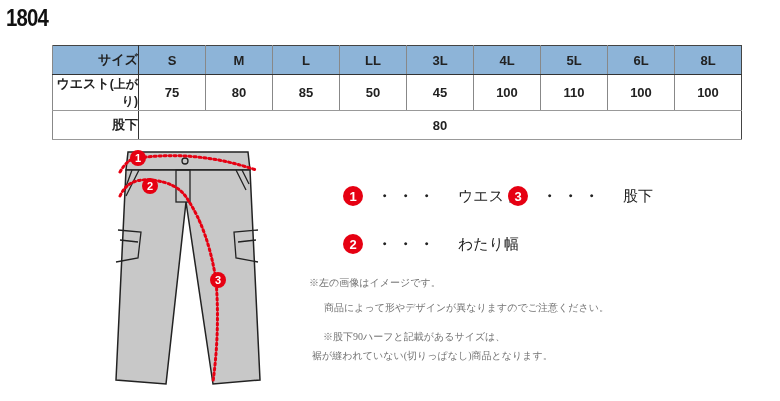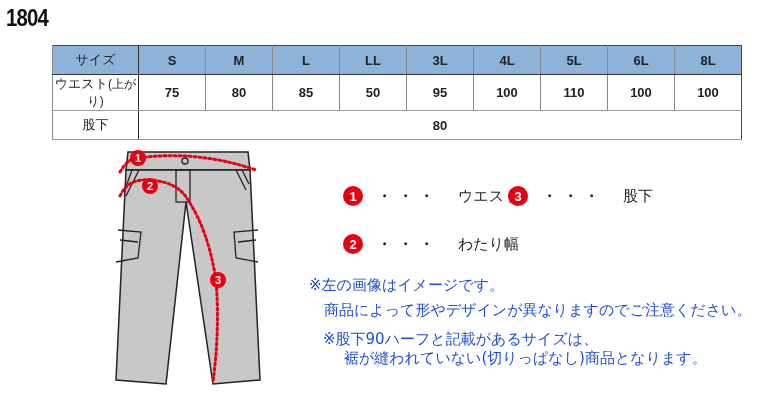--- a/index.html
+++ b/index.html
@@ -6,30 +6,30 @@
   body { width:780px; height:401px; position:relative; overflow:hidden;
          font-family:"DejaVu Sans", sans-serif; color:#222; }
   .model { position:absolute; left:6px; top:4px; font-family:"Liberation Sans", sans-serif;
            font-weight:bold; font-size:24px; letter-spacing:-1px; color:#111;
            transform:scaleX(0.85); transform-origin:left top; }
   table.size { position:absolute; left:52px; top:45px; border-collapse:collapse;
                border:1.5px solid #444; font-family:"Liberation Sans", sans-serif; }
   table.size td { height:28px; text-align:center; font-size:13px; font-weight:bold;
                   border-left:1px solid #888; border-bottom:1px solid #999; padding:0; color:#222; }
   table.size tr.head td { background:#8db4d8; border-bottom:1.5px solid #333; }
-  table.size td.rowlabel { width:85px; font-weight:normal; border-right:1.5px solid #333; }
+  table.size td.rowlabel { width:85px; font-weight:bold; border-right:1.5px solid #333;text-align:right; }
   table.size td.c { width:66px; }
   .rowlabel small { font-size:12px; }
   .pants { position:absolute; left:108px; top:150px; }
   .legend { position:absolute; left:343px; font-size:15px; color:#222; display:flex; align-items:center; }
   .badge { width:20px; height:20px; border-radius:50%; background:#e60012; color:#fff;
            font-size:13px; font-weight:bold; display:inline-flex; align-items:center; justify-content:center;
            font-family:"Liberation Sans", sans-serif; }
   .dots { margin:0 18px 0 14px; letter-spacing:6px; font-weight:bold; }
-  .note { position:absolute; font-size:15px; color:#1d4ed8; white-space:nowrap; }
+  .note { position:absolute; font-size:10px; color:#737373; white-space:nowrap;font-family:Liberation Serif, serif; }
 </style>
 </head>
 <body>
 
 <div class="model">1804</div>
 
 <table class="size">
   <tbody>
       <tr class="head">
     <td class="rowlabel">サイズ</td>
@@ -42,21 +42,21 @@
     <td class="c">5L</td>
     <td class="c">6L</td>
     <td class="c">8L</td>
   </tr>
   <tr>
     <td class="rowlabel"><span>ウエスト</span><small>(上がり)</small></td>
     <td>75</td>
     <td>80</td>
     <td>85</td>
     <td>50</td>
-    <td>95</td>
+    <td>45</td>
     <td>100</td>
     <td>110</td>
     <td>100</td>
     <td>100</td>
   </tr>
   <tr>
     <td class="rowlabel">股下</td>
     <td colspan="9" style="font-weight:bold;">80</td>
   </tr>
 </tbody>
@@ -104,13 +104,13 @@
 </div>
 <div class="legend" style="top:234px;">
   <span class="badge">2</span>
   <span class="dots">・・・</span>
   <span>わたり幅</span>
 </div>
 
 <div class="note" style="left:309px; top:276px;">※左の画像はイメージです。</div>
 <div class="note" style="left:324px; top:301px;">商品によって形やデザインが異なりますのでご注意ください。</div>
 <div class="note" style="left:309px; top:330px;margin-left:14px;">※股下90ハーフと記載があるサイズは、</div>
-<div class="note" style="left:344px; top:349px;">裾が縫われていない(切りっぱなし)商品となります。</div>
+<div class="note" style="left:312px; top:349px;">裾が縫われていない(切りっぱなし)商品となります。</div>
 
 </body></html>

